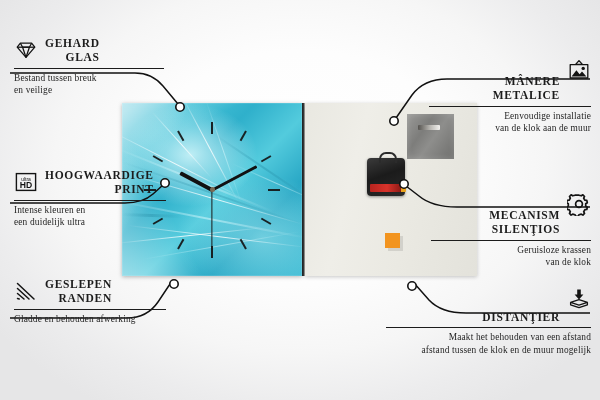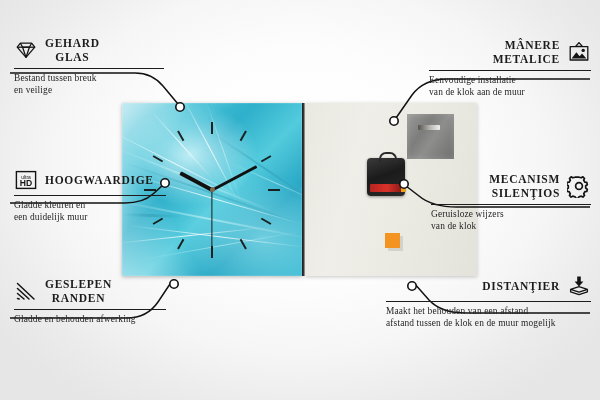--- a/index.html
+++ b/index.html
@@ -79,25 +79,25 @@
   
   .callout{position:absolute;}
   .co-head{display:flex;align-items:center;gap:7px;}
   .co-title{
     font-weight:bold;font-size:11.5px;letter-spacing:.7px;color:#1c1c1c;
     line-height:1.25;text-transform:uppercase;
   }
   .co-rule{height:1px;background:#1c1c1c;margin:3px 0 3px;}
   .co-sub{font-size:9.4px;line-height:1.3;color:#262626;letter-spacing:.15px;}
   .left .co-head{justify-content:flex-start;}
-  .left .co-title{text-align:center;}
+  .left .co-title{text-align:right;}
   .left .co-sub{text-align:left;}
   .right .co-head{justify-content:flex-end;}
-  .right .co-title{text-align:right;}
-  .right .co-sub{}
+  .right .co-title{text-align:right;margin-top:36px;}
+  .right .co-sub{text-align:right;}
   .ico{flex:0 0 auto;width:24px;height:24px;display:block;}
   #svg-lines{position:absolute;inset:0;width:600px;height:400px;pointer-events:none;}
 </style>
 </head>
 <body>
 
 <div id="stage">
 
   <div id="product">
 
@@ -222,26 +222,27 @@
 
   <div class="callout left" style="left:14px;top:168px;width:152px;">
     <div class="co-head">
       <svg class="ico" viewBox="0 0 24 24">
         <rect x="2.4" y="3.6" width="19.2" height="16.8" fill="none" stroke="#141414" stroke-width="1.4"></rect>
         <text x="12" y="10.6" font-family="Liberation Sans, sans-serif" font-size="5" text-anchor="middle" fill="#141414">ultra</text>
         <text x="12" y="18" font-family="Liberation Sans, sans-serif" font-size="8.6" font-weight="bold" text-anchor="middle" fill="#141414">HD</text>
       </svg>
       <div class="co-title">
         <div>HOOGWAARDIGE</div>
-      </div>
-    </div>
-    <div class="co-rule"></div>
-    <div class="co-sub">
-      <div>Gladde kleuren en</div>
-      <div>een duidelijk muur</div>
+        <div>PRINT</div>
+      </div>
+    </div>
+    <div class="co-rule"></div>
+    <div class="co-sub">
+      <div>Intense kleuren en</div>
+      <div>een duidelijk ultra</div>
     </div>
   </div>
 
   <div class="callout left" style="left:14px;top:277px;width:152px;">
     <div class="co-head">
       <svg class="ico" viewBox="0 0 24 24">
         <g stroke="#141414" stroke-width="1.5" stroke-linecap="round">
           <line x1="3.5" y1="4.5" x2="20" y2="20"></line>
           <line x1="3.5" y1="9.5" x2="15" y2="20"></line>
           <line x1="3.5" y1="14.5" x2="10" y2="20"></line>
@@ -289,21 +290,21 @@
       </div>
       <svg class="ico" viewBox="0 0 24 24">
         <g fill="none" stroke="#141414" stroke-width="1.7" stroke-linejoin="round">
           <path d="M12 3.2 l2.3 .6 1.6 -1 1.6 1.7 -.8 1.7 1.2 2 1.9 .2 .5 2.3 -1.6 1.1 0 2.3 1.6 1.1 -.5 2.3 -1.9 .2 -1.2 2 .8 1.7 -1.6 1.7 -1.6 -1 -2.3 .6 -.8 1.7 -2.4 0 -.8 -1.7 -2.3 -.6 -1.6 1 -1.6 -1.7 .8 -1.7 -1.2 -2 -1.9 -.2 -.5 -2.3 1.6 -1.1 0 -2.3 -1.6 -1.1 .5 -2.3 1.9 -.2 1.2 -2 -.8 -1.7 1.6 -1.7 1.6 1 2.3 -.6 Z"></path>
           <circle cx="12" cy="12" r="3.4"></circle>
         </g>
       </svg>
     </div>
     <div class="co-rule"></div>
     <div class="co-sub">
-      <div>Geruisloze wijzers</div>
+      <div>Geruisloze krassen</div>
       <div>van de klok</div>
     </div>
   </div>
 
   <div class="callout right" style="right:9px;top:274px;width:205px;font-family:Liberation Serif, serif;">
     <div class="co-head">
       <div class="co-title">
         <div>DISTANŢIER</div>
       </div>
       <svg class="ico" viewBox="0 0 24 24">

